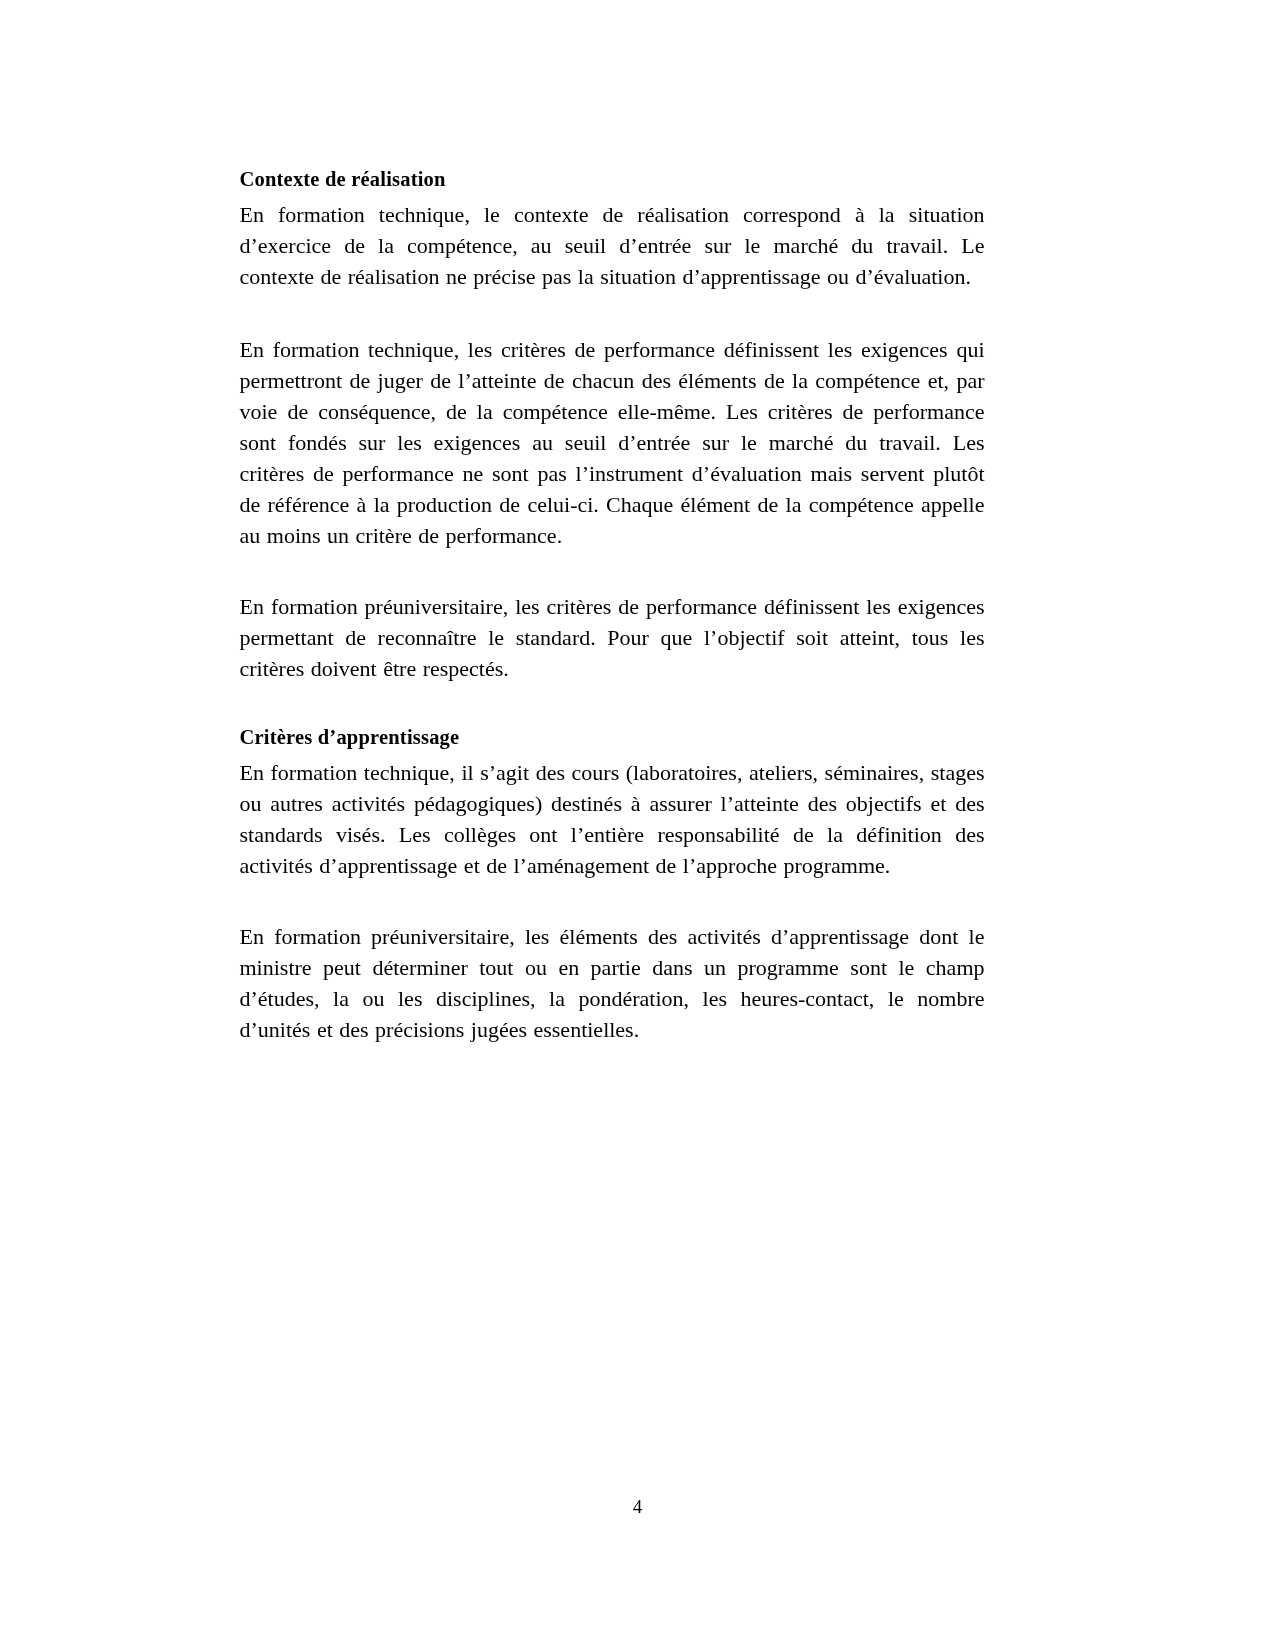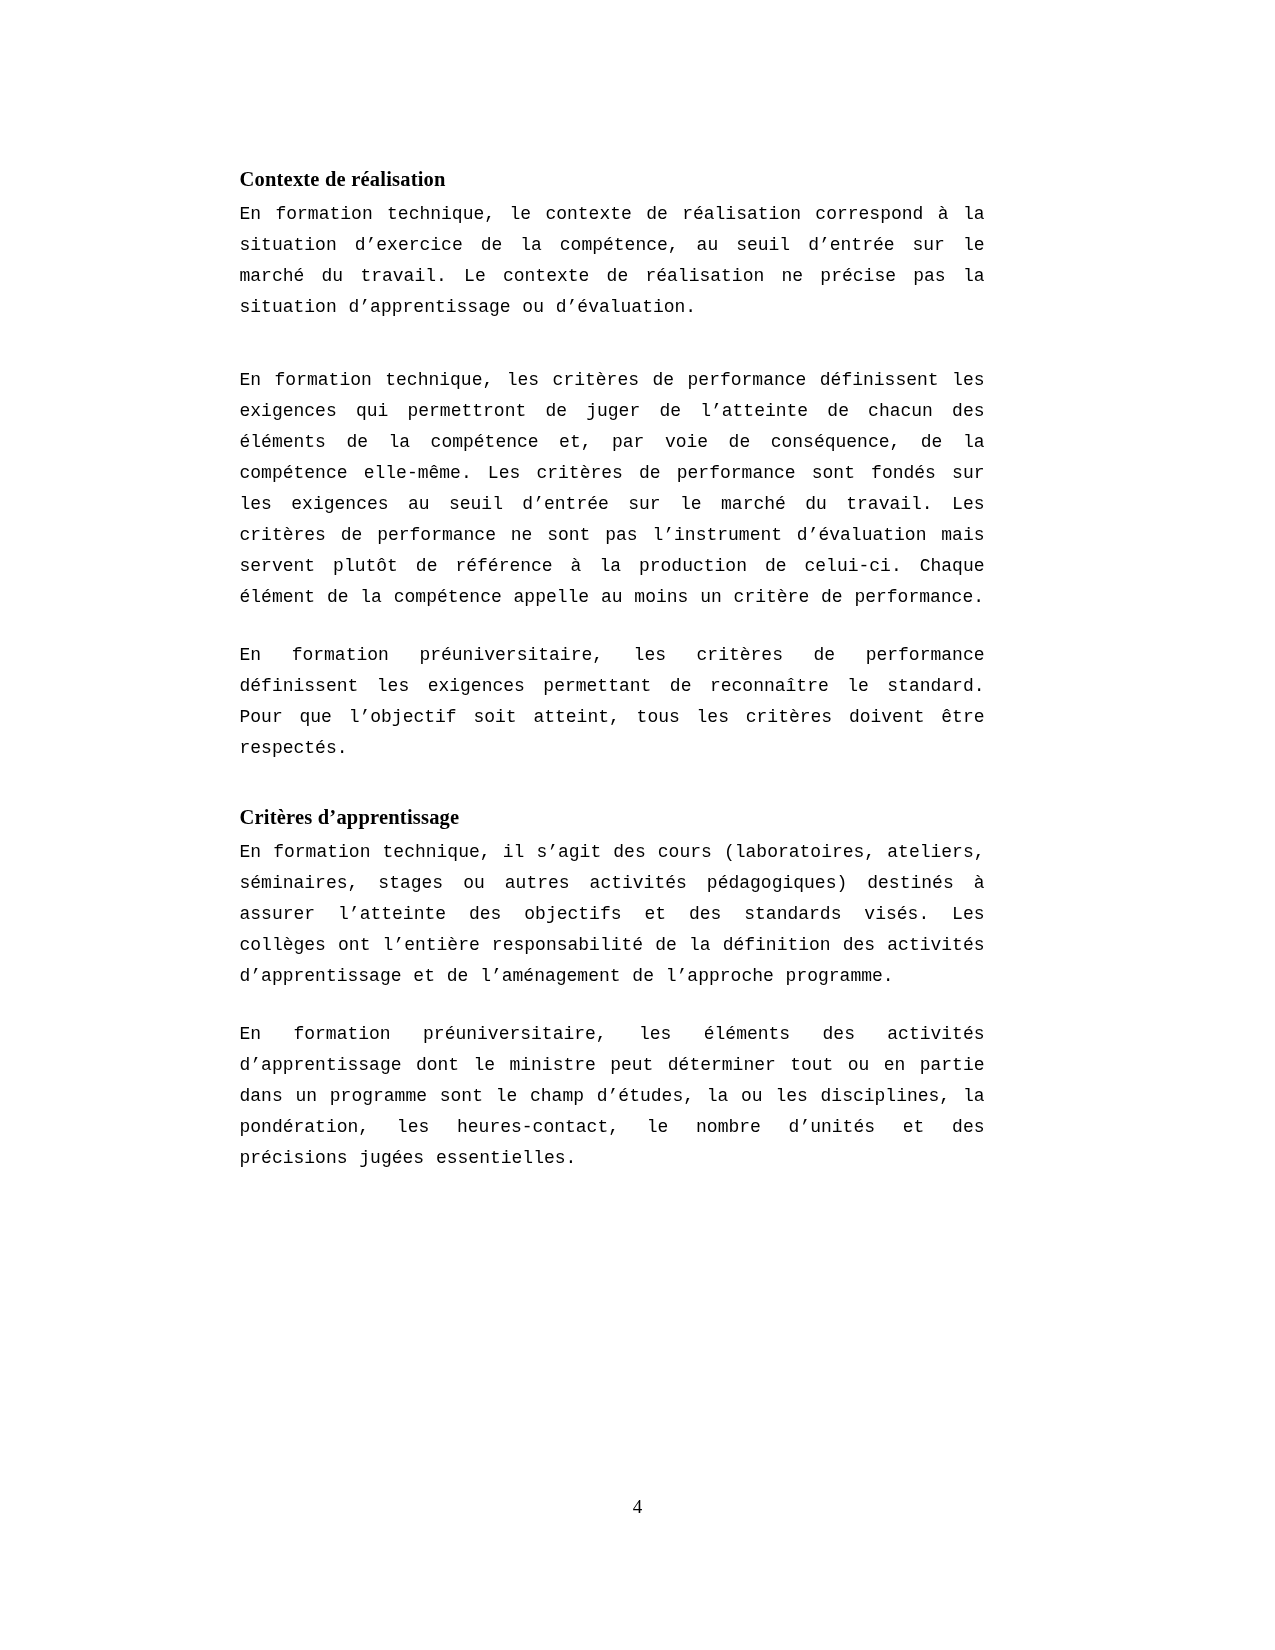--- a/index.html
+++ b/index.html
@@ -18,27 +18,26 @@
   }
   .section { margin-bottom: 0; }
   .section + .section { margin-top: 42px; }
   .heading {
     font-size: 20.5px;
     font-weight: bold;
     letter-spacing: 0.2px;
     margin-bottom: 8px;
   }
   .para {
-    font-size: 18px;
+    font-size: 22px;
     line-height: 31px;
     text-align: justify;
     word-spacing: 1px;
-    font-family: Liberation Mono, monospace;
   }
-  .para + .para { margin-top: 27px; }
+  .para + .para { margin-top: 40px; }
   .page-number {
     position: absolute;
     bottom: 132px;
     left: 0;
     width: 100%;
     text-align: center;
     font-size: 19px;
   }
 </style>
 </head>

